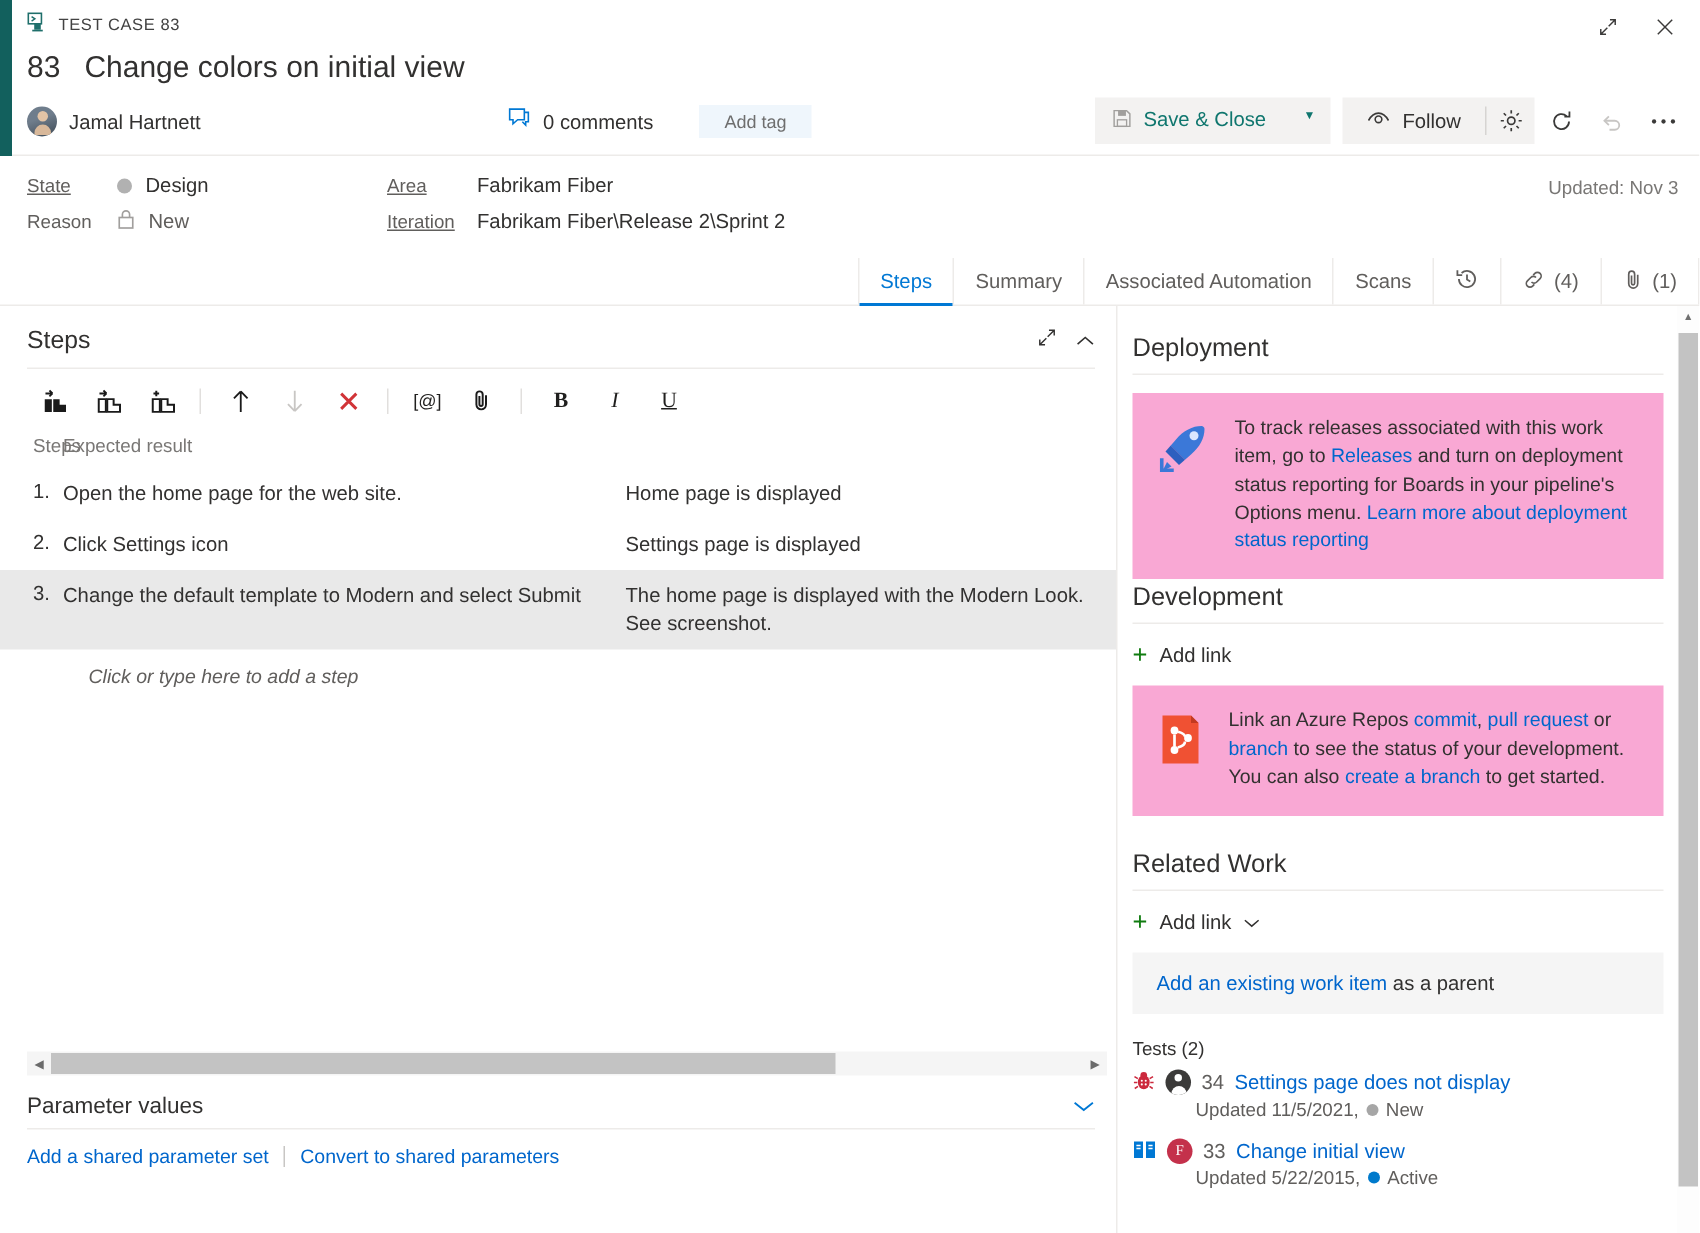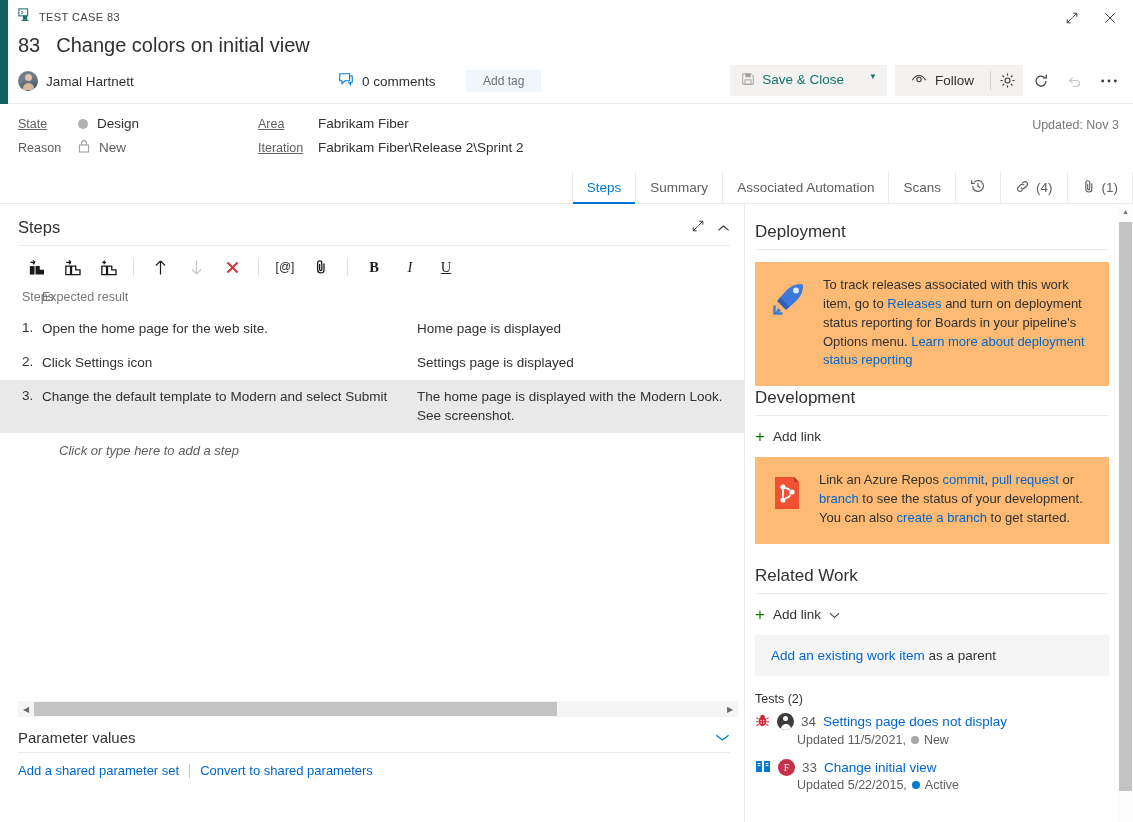--- a/index.html
+++ b/index.html
@@ -309,21 +309,21 @@
   .lnk { color: #0066cc; cursor: pointer; }
   .param-sep { width: 1px; height: 14px; background: #c8c6c4; }
 
   
   .rp-title {
     font-size: 17px; color: #323130;
     margin: 2px 0 7px 0;
   }
   .rp-rule { height: 1px; background: #edebe9; margin-bottom: 12px; }
   .info-card {
-    background: #fdba74;
+    background: #f9a8d4;
     display: flex; gap: 14px;
     padding: 14px 16px 16px 14px;
     font-size: 13px; line-height: 1.45;
     color: #323130;
   }
   .info-card .txt { flex: 1; }
   .rocket {
     width: 40px; height: 40px; flex: none; margin-top: 2px;
     position: relative;
   }

